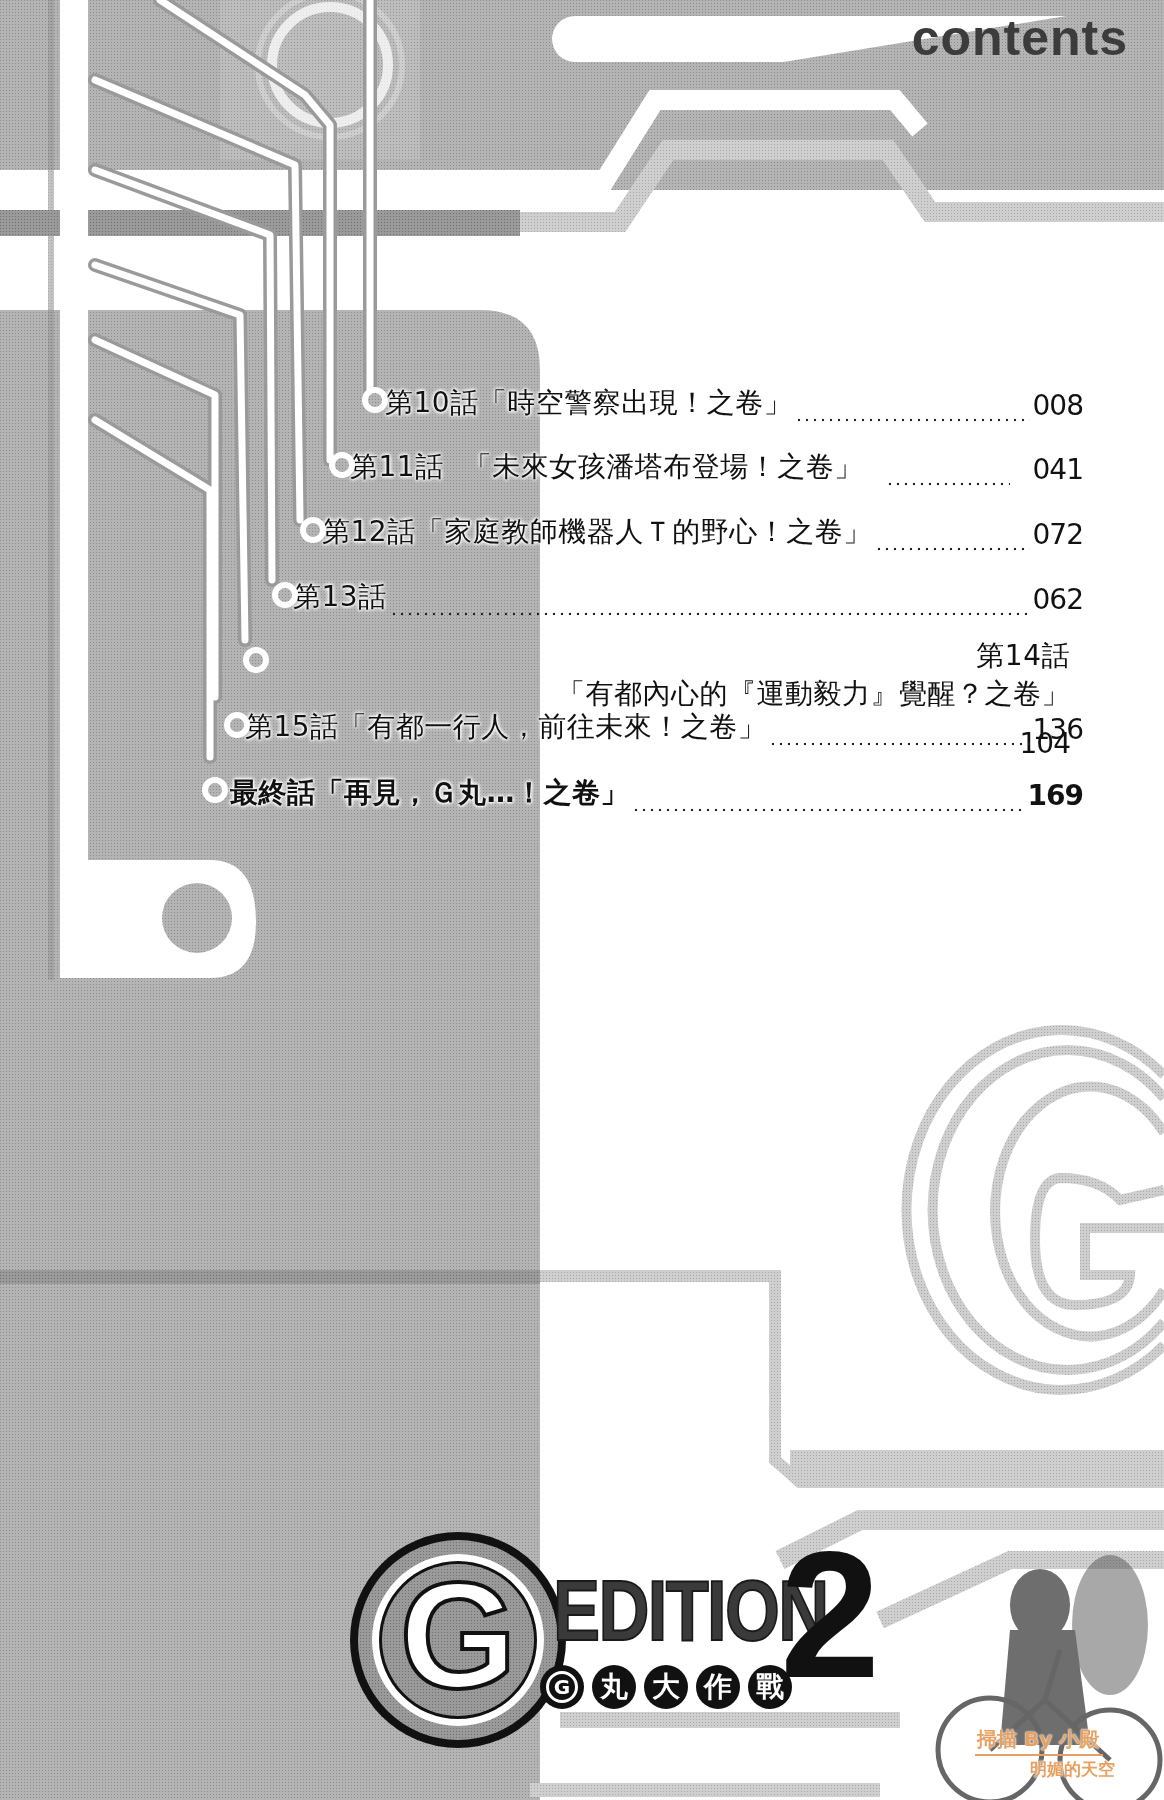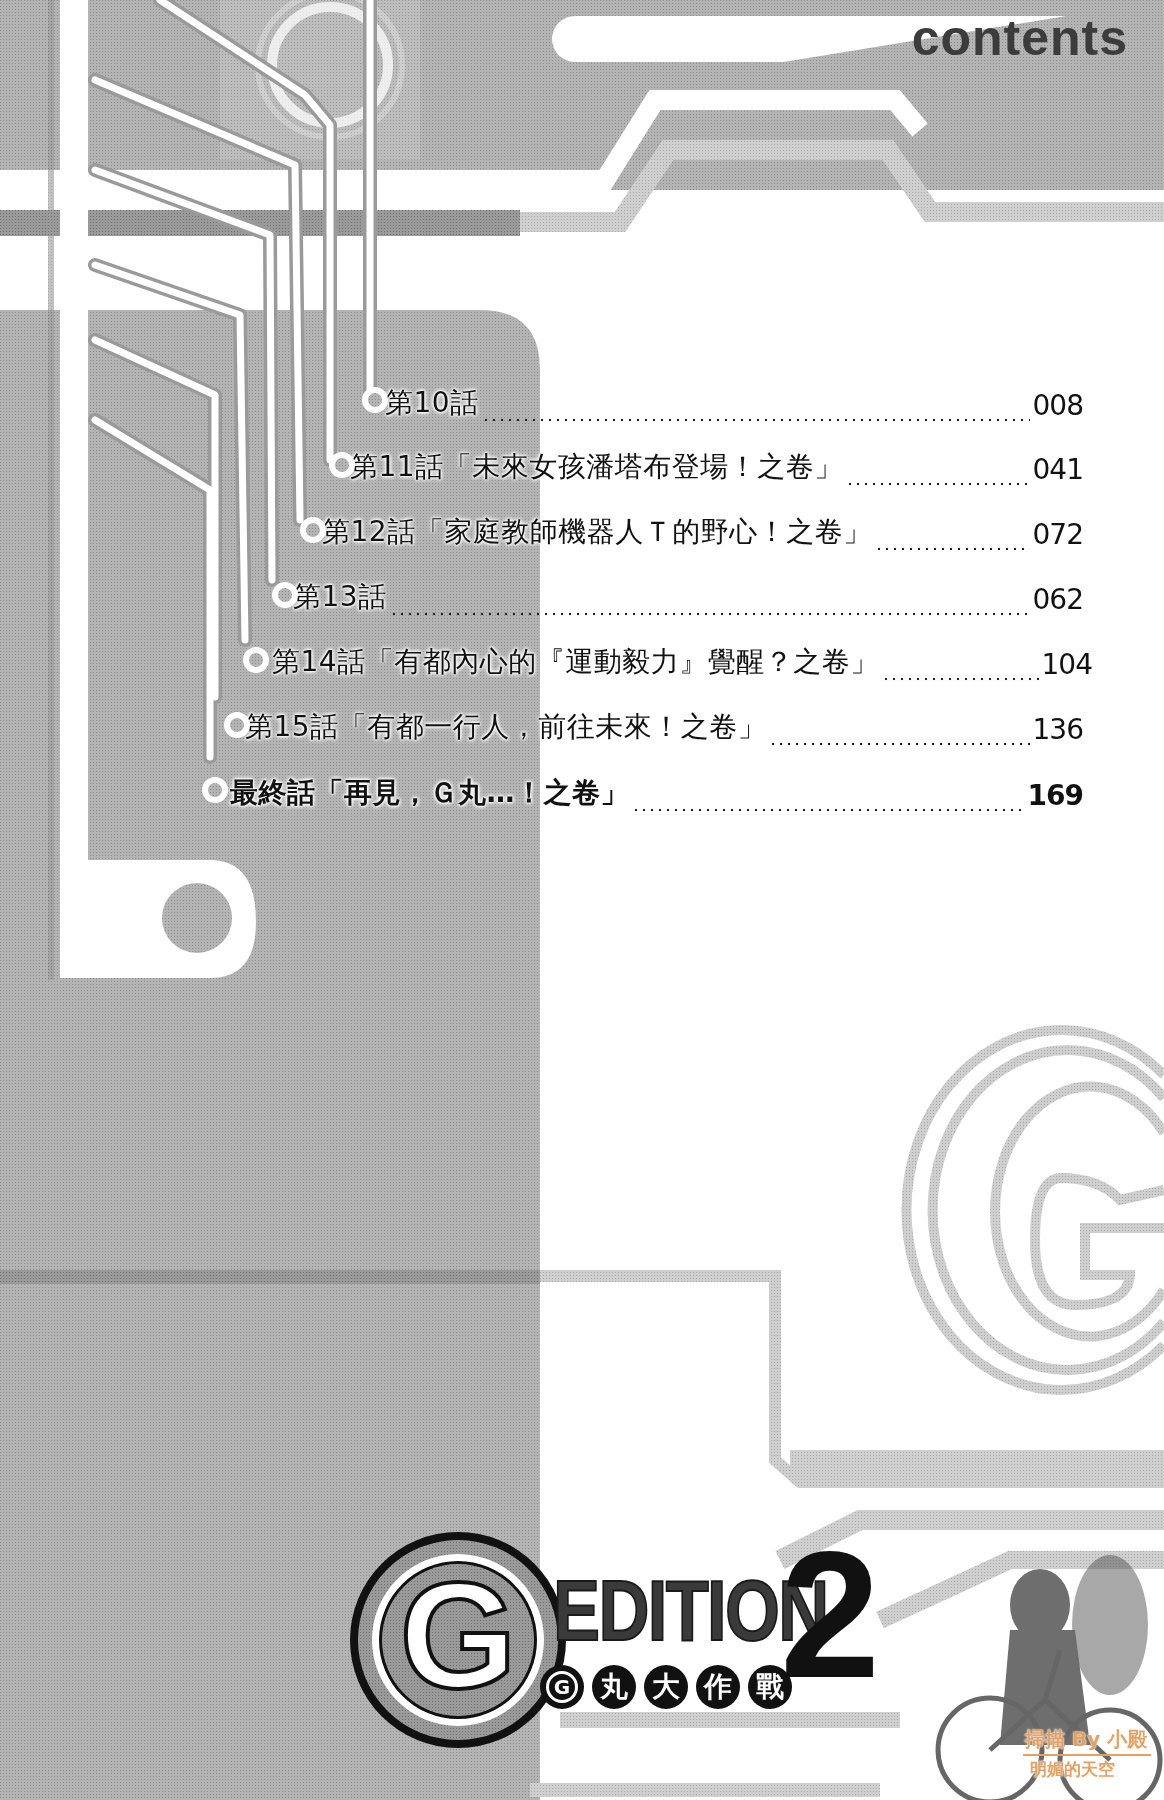--- a/index.html
+++ b/index.html
@@ -56,21 +56,20 @@
   .volume-num {
     position: absolute; left: 780px; top: 1525px;
     font-family: "Liberation Sans", sans-serif; font-weight: bold;
     font-size: 180px; color: #111; line-height: 180px;
   }
   .scan-credit {
     position: absolute; left: 975px; top: 1726px;
     font-size: 20px; font-weight: bold; color: #e8a060;
     border-bottom: 2px solid #e8a060; padding: 0 4px 1px 2px;
     text-shadow: 0 0 2px #fff, 0 0 2px #fff;
-    margin-left: 48px;
   }
   .scan-group {
     position: absolute; left: 1030px; top: 1758px;
     font-size: 17px; font-weight: bold; color: #e8a060;
     text-shadow: 0 0 2px #fff, 0 0 2px #fff;
     text-align: center;
   }
 </style>
 </head>
 <body>
@@ -168,41 +167,42 @@
       <circle cx="1110" cy="1760" r="50"></circle>
       <path d="M990 1750 L1045 1700 L1110 1760 M1045 1700 L1060 1650"></path>
     </g>
   </svg>
 
   <div class="contents-title">contents</div>
 
   <div class="toc">
     <div class="toc-entry" style="left:385px; top:378px; width:698px;">
       <span class="label">第10話</span>
+      <span class="label">「時空警察出現！之卷」</span>
       <span class="leader"></span>
       <span class="page-num">008</span>
     </div>
-    <div class="toc-entry" style="left:350px; top:442px; width:733px;">
+    <div class="toc-entry" style="left:350px; top:442px; width:733px;gap:20px;">
       <span class="label">第11話</span>
       <span class="label">「未來女孩潘塔布登場！之卷」</span>
       <span class="leader"></span>
       <span class="page-num">041</span>
     </div>
     <div class="toc-entry" style="left:322px; top:507px; width:761px;">
       <span class="label">第12話</span>
       <span class="label">「家庭教師機器人Ｔ的野心！之卷」</span>
       <span class="leader"></span>
       <span class="page-num">072</span>
     </div>
     <div class="toc-entry" style="left:293px; top:572px; width:790px;">
       <span class="label">第13話</span>
       <span class="leader"></span>
       <span class="page-num">062</span>
     </div>
-    <div class="toc-entry" style="left:272px; top:637px; width:820px;">
+    <div class="toc-entry" style="left:250px; top:637px; width:820px;flex-direction:column;">
       <span class="label">第14話</span>
       <span class="label">「有都內心的『運動毅力』覺醒？之卷」</span>
       <span class="leader"></span>
       <span class="page-num">104</span>
     </div>
     <div class="toc-entry" style="left:245px; top:702px; width:838px;">
       <span class="label">第15話</span>
       <span class="label">「有都一行人，前往未來！之卷」</span>
       <span class="leader"></span>
       <span class="page-num">136</span>

